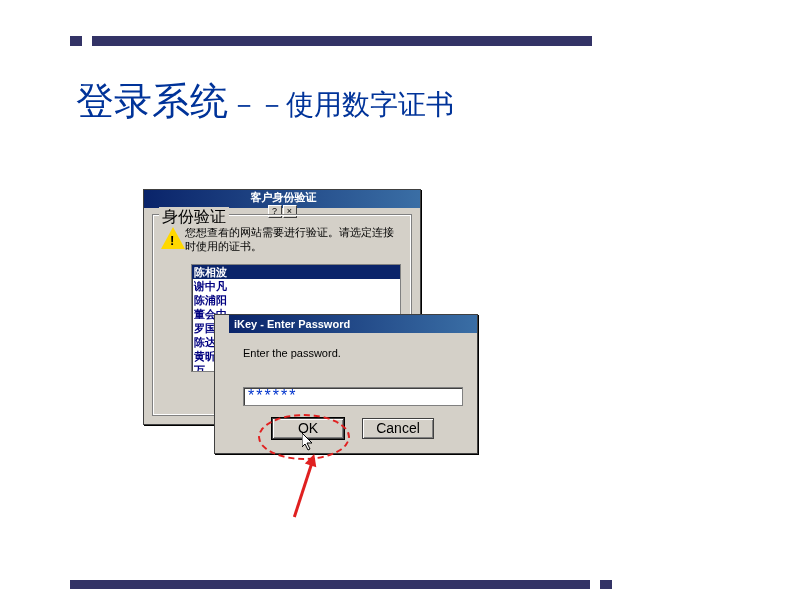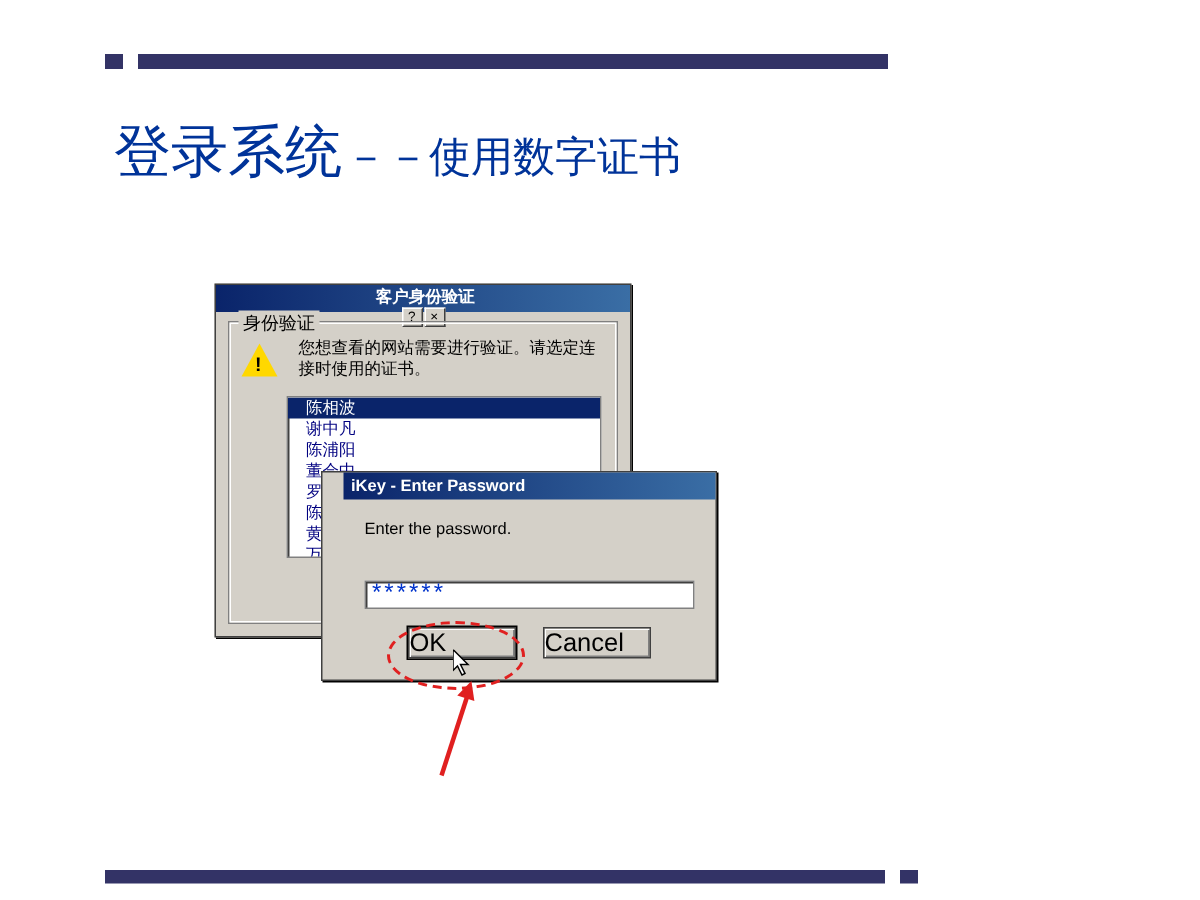--- a/index.html
+++ b/index.html
@@ -116,27 +116,26 @@
       inset: 0;
       border: 1px solid #fff;
       pointer-events: none;
     }
     .groupbox-label {
       position: absolute;
       top: -8px;
       left: 6px;
       background: #d4d0c8;
       padding: 0 3px;
-      font-size: 12px;
+      font-size: 16px;
     }
     .warn-row {
       display: flex;
       padding: 10px 8px 6px 8px;
-      gap: 14px;
-      align-items: center;
+      gap: 0;
     }
     .warn-icon {
       width: 0;
       height: 0;
       border-left: 12px solid transparent;
       border-right: 12px solid transparent;
       border-bottom: 22px solid #ffd800;
       position: relative;
       margin-top: 2px;
     }
@@ -157,24 +156,25 @@
     .cert-list {
       margin: 4px 10px 0 38px;
       border: 1px solid #808080;
       background: #fff;
       height: 108px;
       overflow: hidden;
       font-size: 11px;
       box-shadow: inset 1px 1px 0 #404040;
     }
     .cert-item {
-      padding: 0 12px;
+      padding: 0 2px;
       line-height: 14px;
       color: #000080;
       white-space: nowrap;
+      font-weight: bold;
     }
     .cert-item.selected {
       background: #0a246a;
       color: #fff;
     }
     .dialog2 {
       position: absolute;
       top: 314px;
       left: 214px;
       width: 264px;
@@ -226,21 +226,22 @@
       justify-content: center;
       gap: 18px;
       margin-top: 12px;
     }
     .win-btn {
       width: 72px;
       height: 21px;
       background: #d4d0c8;
       border: 1px solid #404040;
       box-shadow: inset 1px 1px 0 #fff, inset -1px -1px 0 #808080;
-      font-size: 17px;
+      font-size: 14px;
+      text-align: center;
       line-height: 19px;
       font-family: "MS Sans Serif", Arial, sans-serif;
     }
     .ok-btn {
       outline: 1px solid #000;
     }
     .callout-circle {
       position: absolute;
       top: 414px;
       left: 258px;

